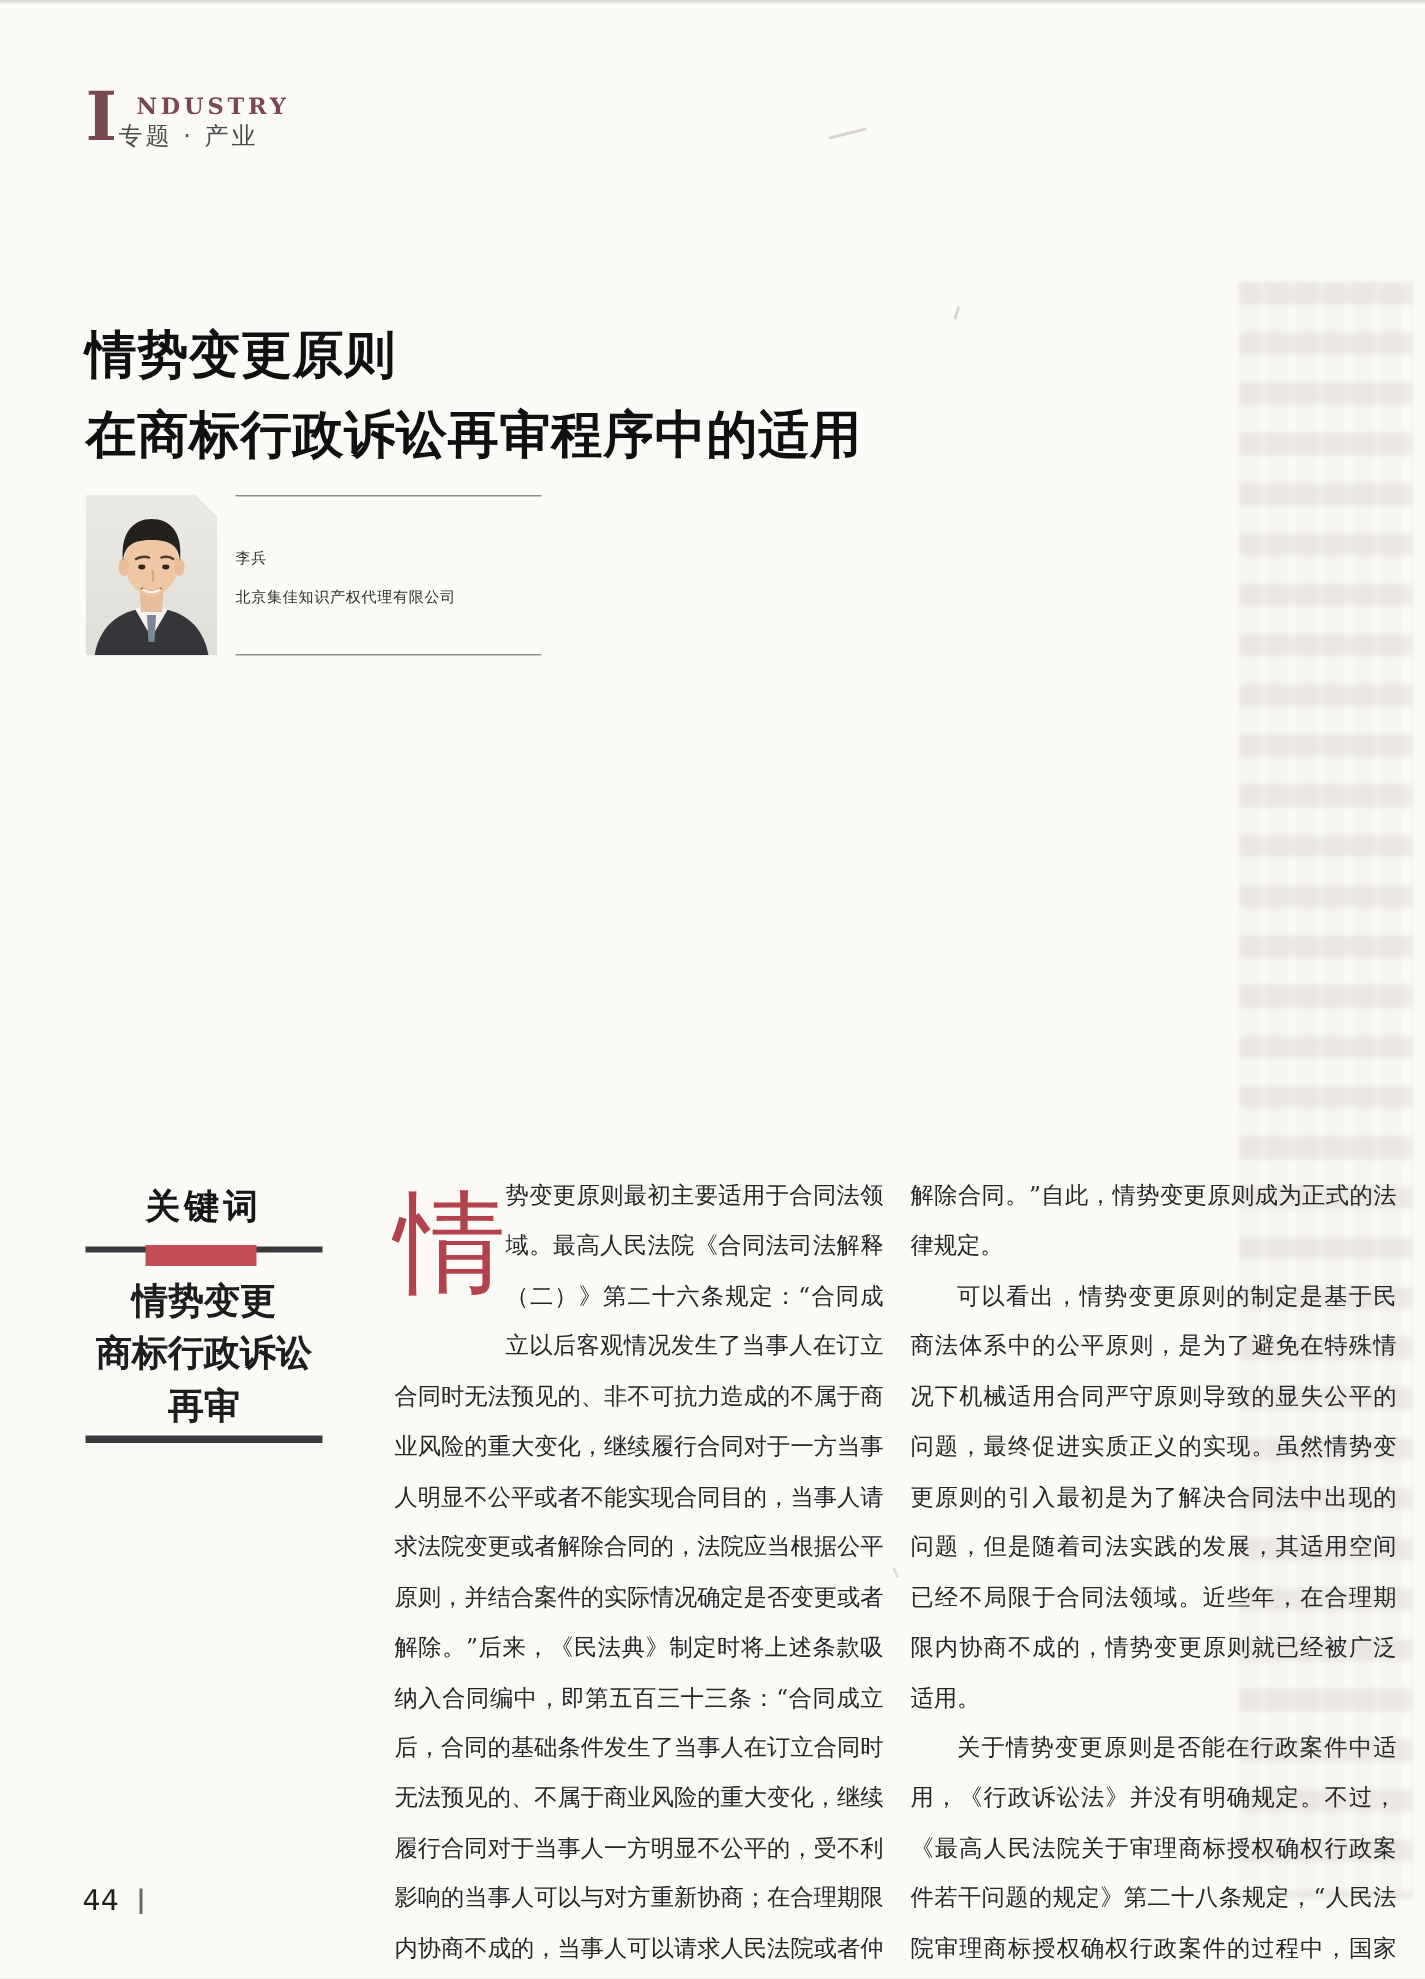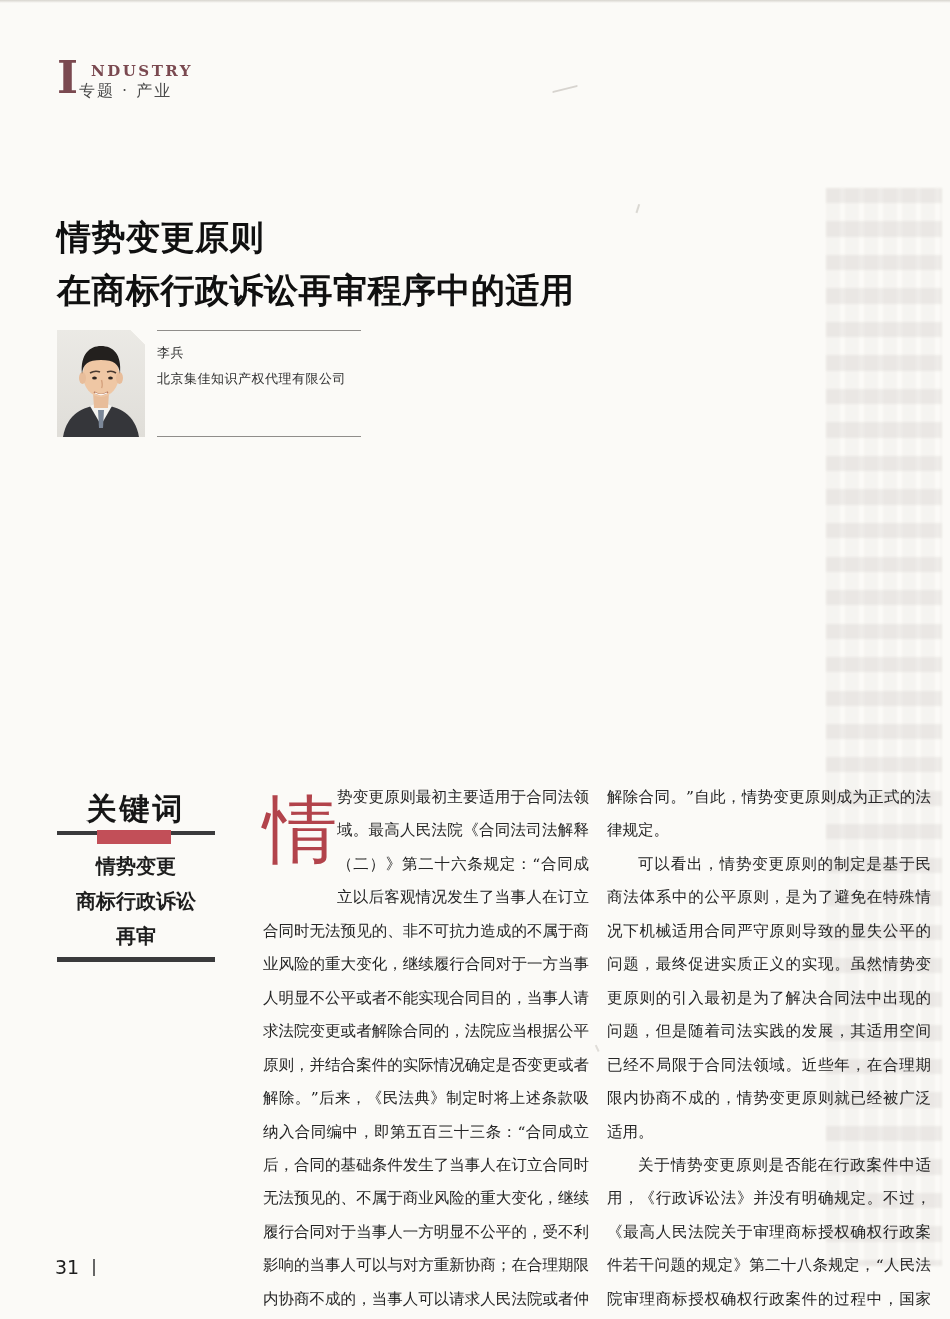--- a/index.html
+++ b/index.html
@@ -43,31 +43,31 @@
   .article-title{position:absolute;left:57px;top:188px;width:700px;
     font-family:"DejaVu Sans","Liberation Sans",sans-serif;
     font-weight:900;font-size:34px;line-height:53px;color:#101010;letter-spacing:0.5px;}
 
   
   .author-photo{position:absolute;left:57px;top:330px;width:88px;height:107px;
     clip-path:polygon(0 0,73px 0,88px 15px,88px 107px,0 107px);
     background:#e6e4df;}
   .author-rule{position:absolute;left:157px;width:204px;height:1px;background:#8f8d8a;}
   .rule-top{top:330px;} .rule-bottom{top:436px;}
-  .author-info{position:absolute;left:157px;top:340px;width:260px;
+  .author-info{position:absolute;left:157px;top:360px;width:260px;
     font-family:"DejaVu Sans","Liberation Sans",sans-serif;
-    font-size:13px;line-height:25.5px;color:#2f2f2f;font-weight:500;letter-spacing:0.5px;}
+    font-size:10px;line-height:25.5px;color:#2f2f2f;font-weight:500;letter-spacing:0.5px;}
 
   
   .kw-block{position:absolute;left:57px;top:789px;width:158px;text-align:center;}
-  .kw-heading{font-size:30px;font-weight:700;letter-spacing:3px;color:#161616;}
+  .kw-heading{font-size:23px;font-weight:700;letter-spacing:3px;color:#161616;}
   .kw-divider{position:absolute;left:57px;top:831px;width:158px;height:4px;background:#3a3a3c;}
   .kw-redbar{position:absolute;left:97px;top:830px;width:74px;height:14px;background:#c24f58;}
   .kw-list{position:absolute;left:49px;top:849px;width:174px;text-align:center;
-    font-size:20px;font-weight:700;line-height:35px;color:#1d1d1d;}
+    font-size:24px;font-weight:700;line-height:35px;color:#1d1d1d;}
   .kw-bottom-rule{position:absolute;left:57px;top:957px;width:158px;height:5px;background:#3a3a3c;}
 
   
   .col{position:absolute;top:781px;font-size:15.5px;line-height:33.45px;
     text-align:justify;text-justify:inter-ideograph;color:#252525;}
   .col p{margin:0;}
   .col-1{left:263px;width:326px;}
   .col-2{left:607px;width:324px;}
   .indent{text-indent:2em;}
   .dropcap{float:left;width:68px;height:100px;margin:4px 6px 0 0;
@@ -160,16 +160,16 @@
   <div class="col col-1">
     <p><span class="dropcap">情</span><span>势变更原则最初主要适用于合同法领域。最高人民法院《合同法司法解释（二）》第二十六条规定：“合同成立以后客观情况发生了当事人在订立合同时无法预见的、非不可抗力造成的不属于商业风险的重大变化，继续履行合同对于一方当事人明显不公平或者不能实现合同目的，当事人请求法院变更或者解除合同的，法院应当根据公平原则，并结合案件的实际情况确定是否变更或者解除。”后来，《民法典》制定时将上述条款吸纳入合同编中，即第五百三十三条：“合同成立后，合同的基础条件发生了当事人在订立合同时无法预见的、不属于商业风险的重大变化，继续履行合同对于当事人一方明显不公平的，受不利影响的当事人可以与对方重新协商；在合理期限内协商不成的，当事人可以请求人民法院或者仲裁机构变更或者</span></p>
   </div>
 
   <div class="col col-2">
     <p>解除合同。”自此，情势变更原则成为正式的法律规定。</p>
     <p class="indent">可以看出，情势变更原则的制定是基于民商法体系中的公平原则，是为了避免在特殊情况下机械适用合同严守原则导致的显失公平的问题，最终促进实质正义的实现。虽然情势变更原则的引入最初是为了解决合同法中出现的问题，但是随着司法实践的发展，其适用空间已经不局限于合同法领域。近些年，在合理期限内协商不成的，情势变更原则就已经被广泛适用。</p>
     <p class="indent">关于情势变更原则是否能在行政案件中适用，《行政诉讼法》并没有明确规定。不过，《最高人民法院关于审理商标授权确权行政案件若干问题的规定》第二十八条规定，“人民法院审理商标授权确权行政案件的过程中，国家知识产权局对诉争商标予以驳回、不予核准注册或者予以</p>
   </div>
 
-  <div class="page-number">31</div>
+  <div class="page-number">44</div>
   <div class="page-number-sep"></div>
 
 </div>
 
 </body></html>

